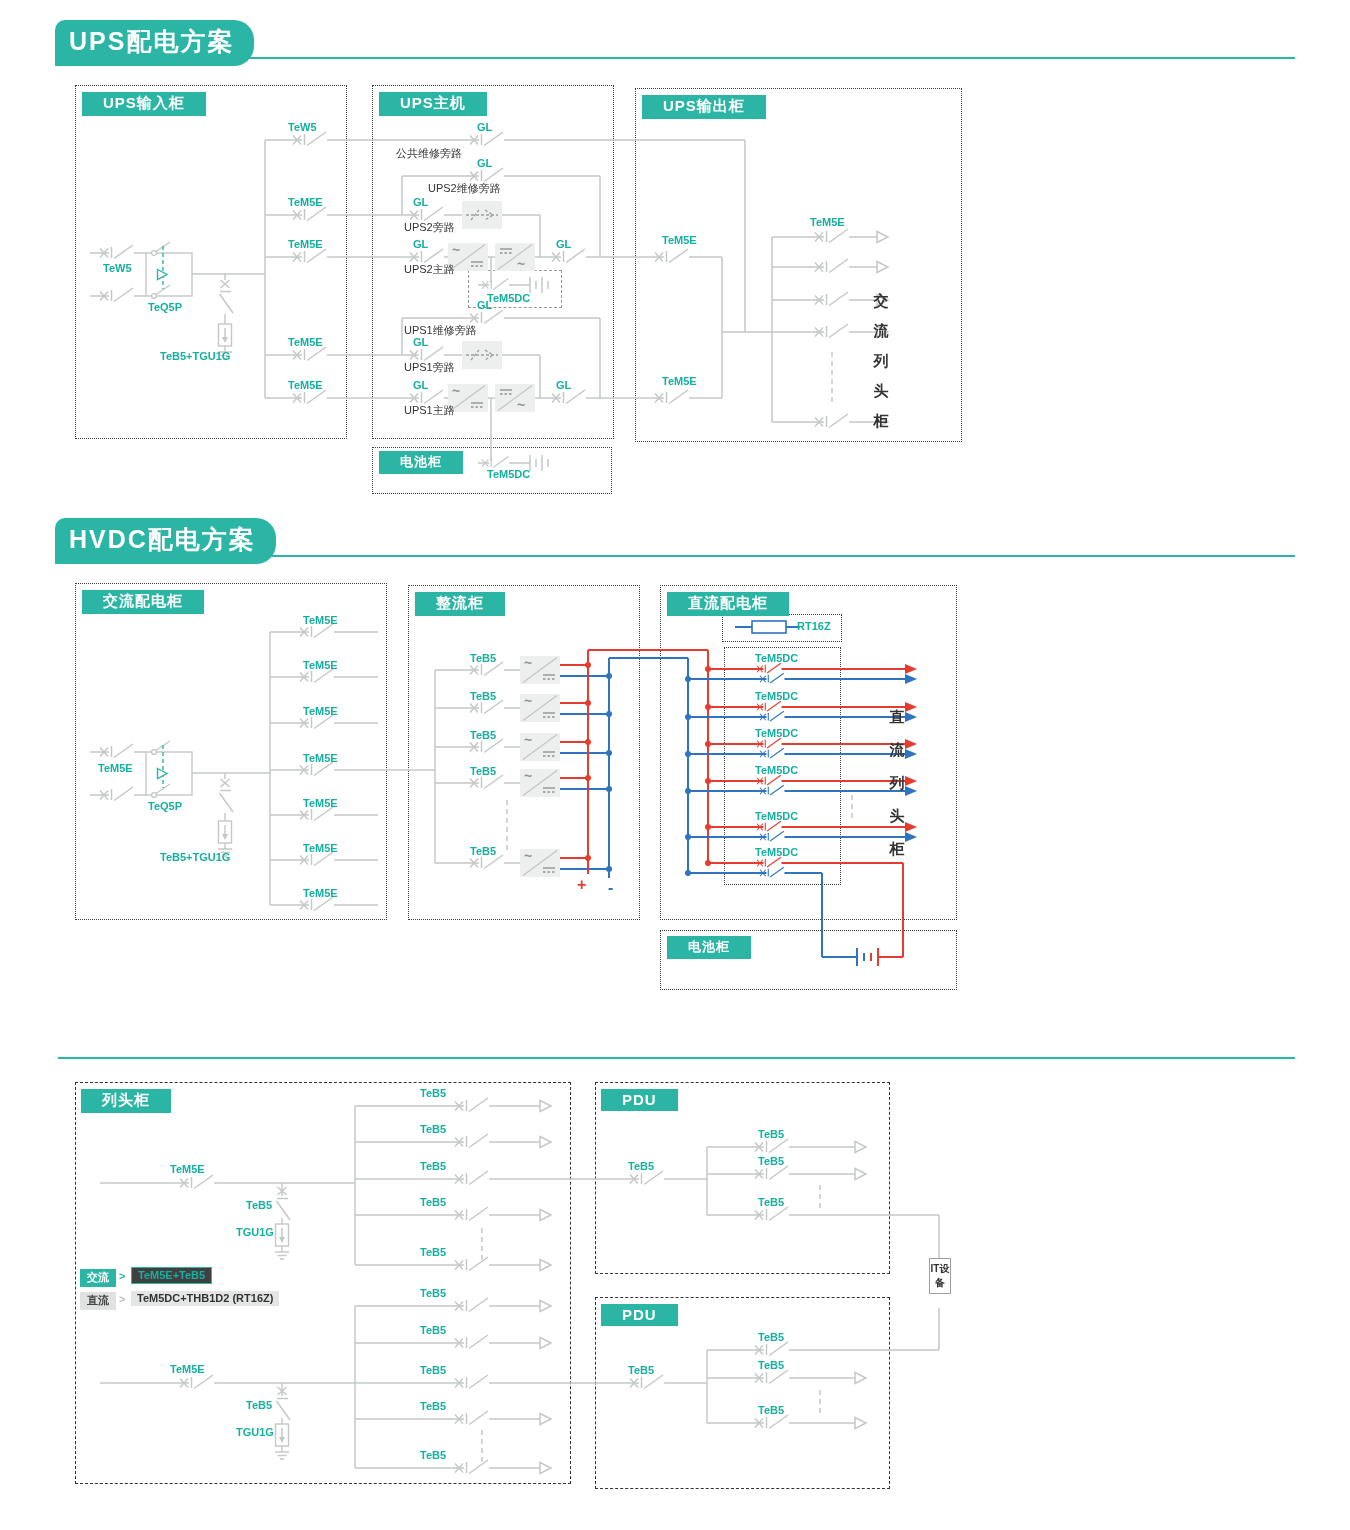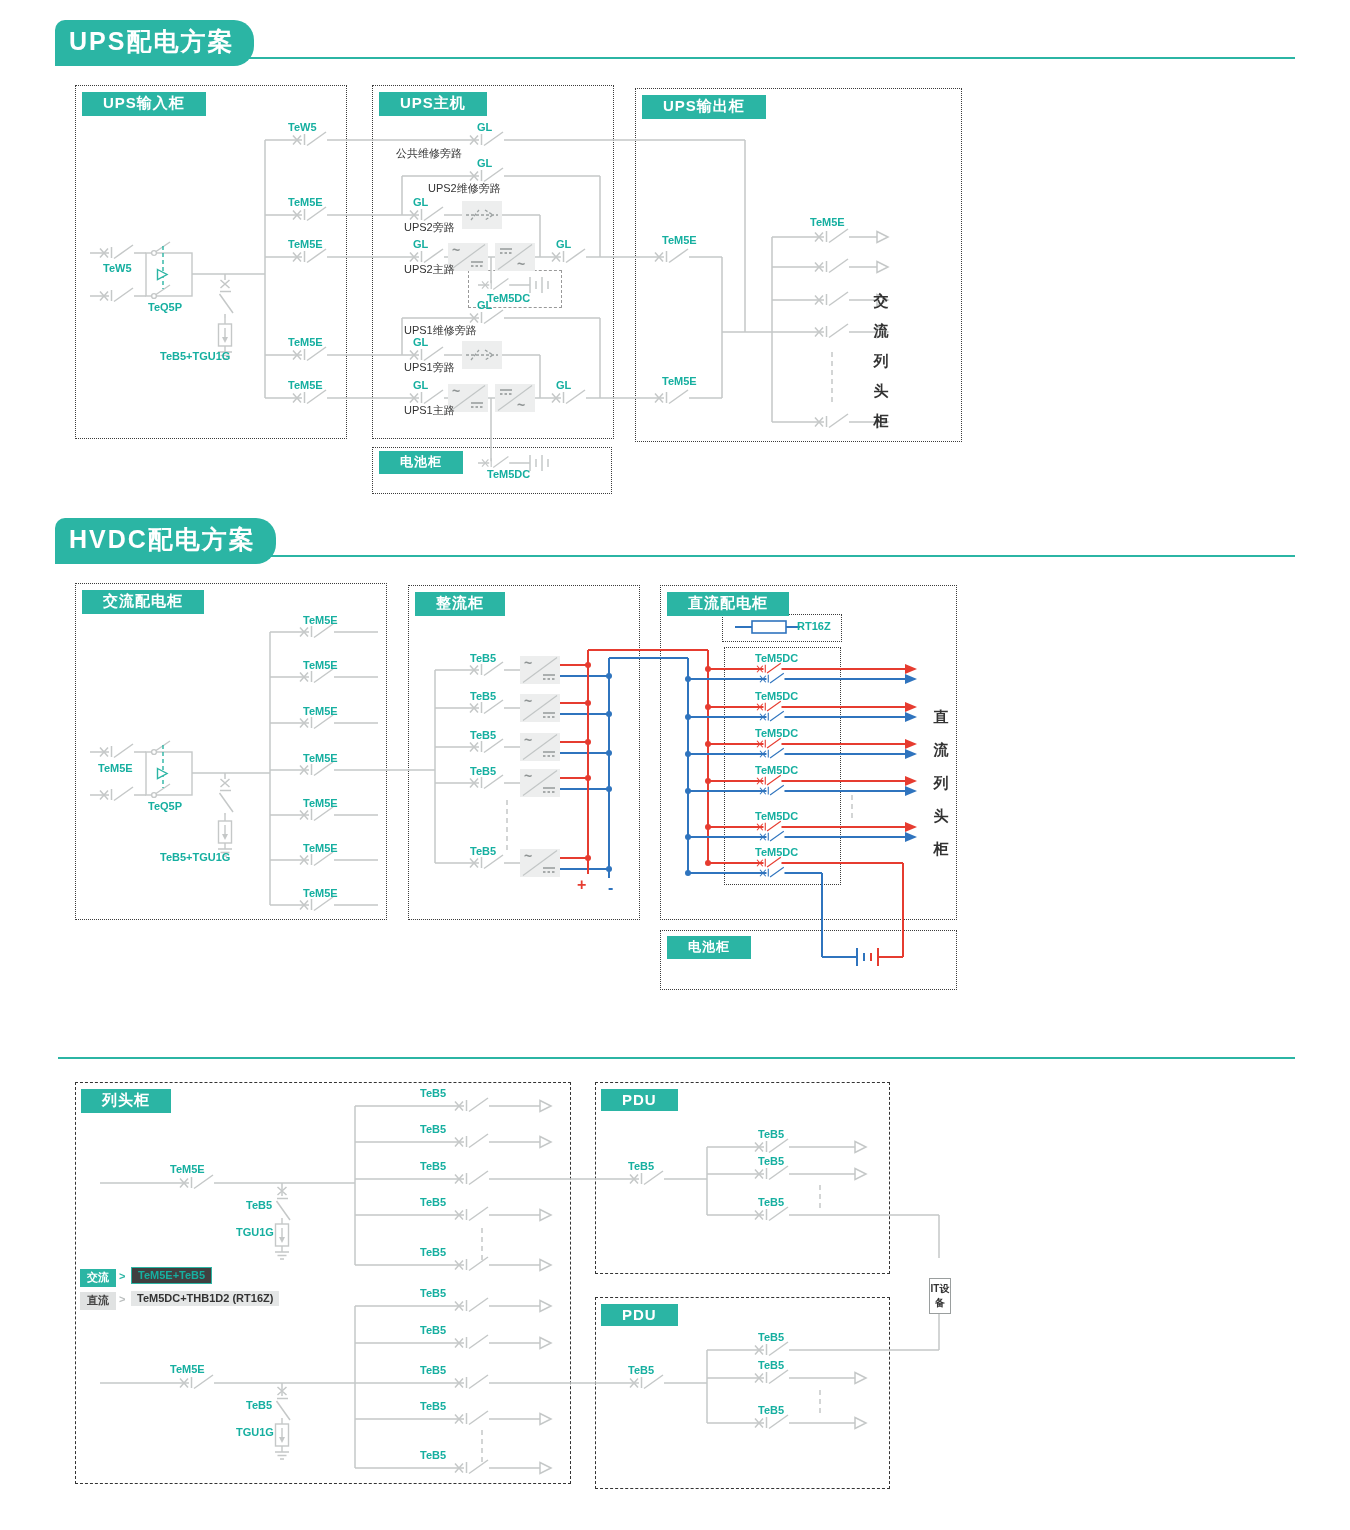--- a/index.html
+++ b/index.html
@@ -14,21 +14,21 @@
   .inbox{position:absolute;border:1.2px dashed #999;z-index:0;}
   .inbox2{position:absolute;border:1.3px dotted #3c3c3c;z-index:0;}
   .chip{position:absolute;background:#2BB5A4;color:#fff;font-weight:bold;font-size:15px;
         padding:2px 21px 3px;z-index:4;letter-spacing:1px;white-space:nowrap;}
   .lb{position:absolute;font-weight:bold;font-size:11px;color:#16AFA0;white-space:nowrap;z-index:3;}
   .lk{position:absolute;font-weight:500;font-size:11px;color:#333;white-space:nowrap;z-index:3;}
   .vt{position:absolute;width:18px;font-weight:600;color:#333;text-align:center;
       font-size:15px;line-height:30px;z-index:3;}
   .pm{position:absolute;font-weight:bold;font-size:16px;z-index:3;}
   .itbox{position:absolute;border:1.2px solid #9a9e9e;background:#fff;width:20px;text-align:center;
-         font-size:10px;font-weight:bold;color:#333;line-height:14px;padding:3px 0;z-index:3;margin-top:20px;}
+         font-size:10px;font-weight:bold;color:#333;line-height:14px;padding:3px 0;z-index:3;}
   .tag{position:absolute;font-size:11px;font-weight:bold;padding:1px 7px 2px;z-index:3;white-space:nowrap;}
   .tag-ac{background:#2BB5A4;color:#fff;}
   .tag-dc{background:#E0E2E2;color:#444;text-align:right;}
   .chev{position:absolute;font-size:11px;font-weight:bold;z-index:3;}
   .val{position:absolute;font-size:11px;font-weight:bold;padding:1px 6px 2px;z-index:3;white-space:nowrap;}
   .val-ac{border:1.5px solid #2BB5A4;color:#16AFA0;background:#404040;}
   .val-dc{background:#E4E6E6;color:#333;}
 </style>
 </head>
 <body>
@@ -428,21 +428,21 @@
   <span class="lb" style="left:470px;top:845px;">TeB5</span>
   <span class="pm" style="left:577px;top:876px;color:#E63C30;">+</span>
   <span class="pm" style="left:608px;top:879px;color:#2F74BE;">-</span>
   <span class="lb" style="left:797px;top:620px;">RT16Z</span>
   <span class="lb" style="left:755px;top:652px;">TeM5DC</span>
   <span class="lb" style="left:755px;top:690px;">TeM5DC</span>
   <span class="lb" style="left:755px;top:727px;">TeM5DC</span>
   <span class="lb" style="left:755px;top:764px;">TeM5DC</span>
   <span class="lb" style="left:755px;top:810px;">TeM5DC</span>
   <span class="lb" style="left:755px;top:846px;">TeM5DC</span>
-  <div class="vt" style="left:932px;top:700px;line-height:33px;">直流列头柜</div>
+  <div class="vt" style="left:888px;top:700px;line-height:33px;">直流列头柜</div>
 
   <span class="lb" style="left:170px;top:1163px;">TeM5E</span>
   <span class="lb" style="left:246px;top:1199px;">TeB5</span>
   <span class="lb" style="left:236px;top:1226px;">TGU1G</span>
   <span class="lb" style="left:420px;top:1087px;">TeB5</span>
   <span class="lb" style="left:420px;top:1123px;">TeB5</span>
   <span class="lb" style="left:420px;top:1160px;">TeB5</span>
   <span class="lb" style="left:420px;top:1196px;">TeB5</span>
   <span class="lb" style="left:420px;top:1246px;">TeB5</span>
   <span class="lb" style="left:170px;top:1363px;">TeM5E</span>

